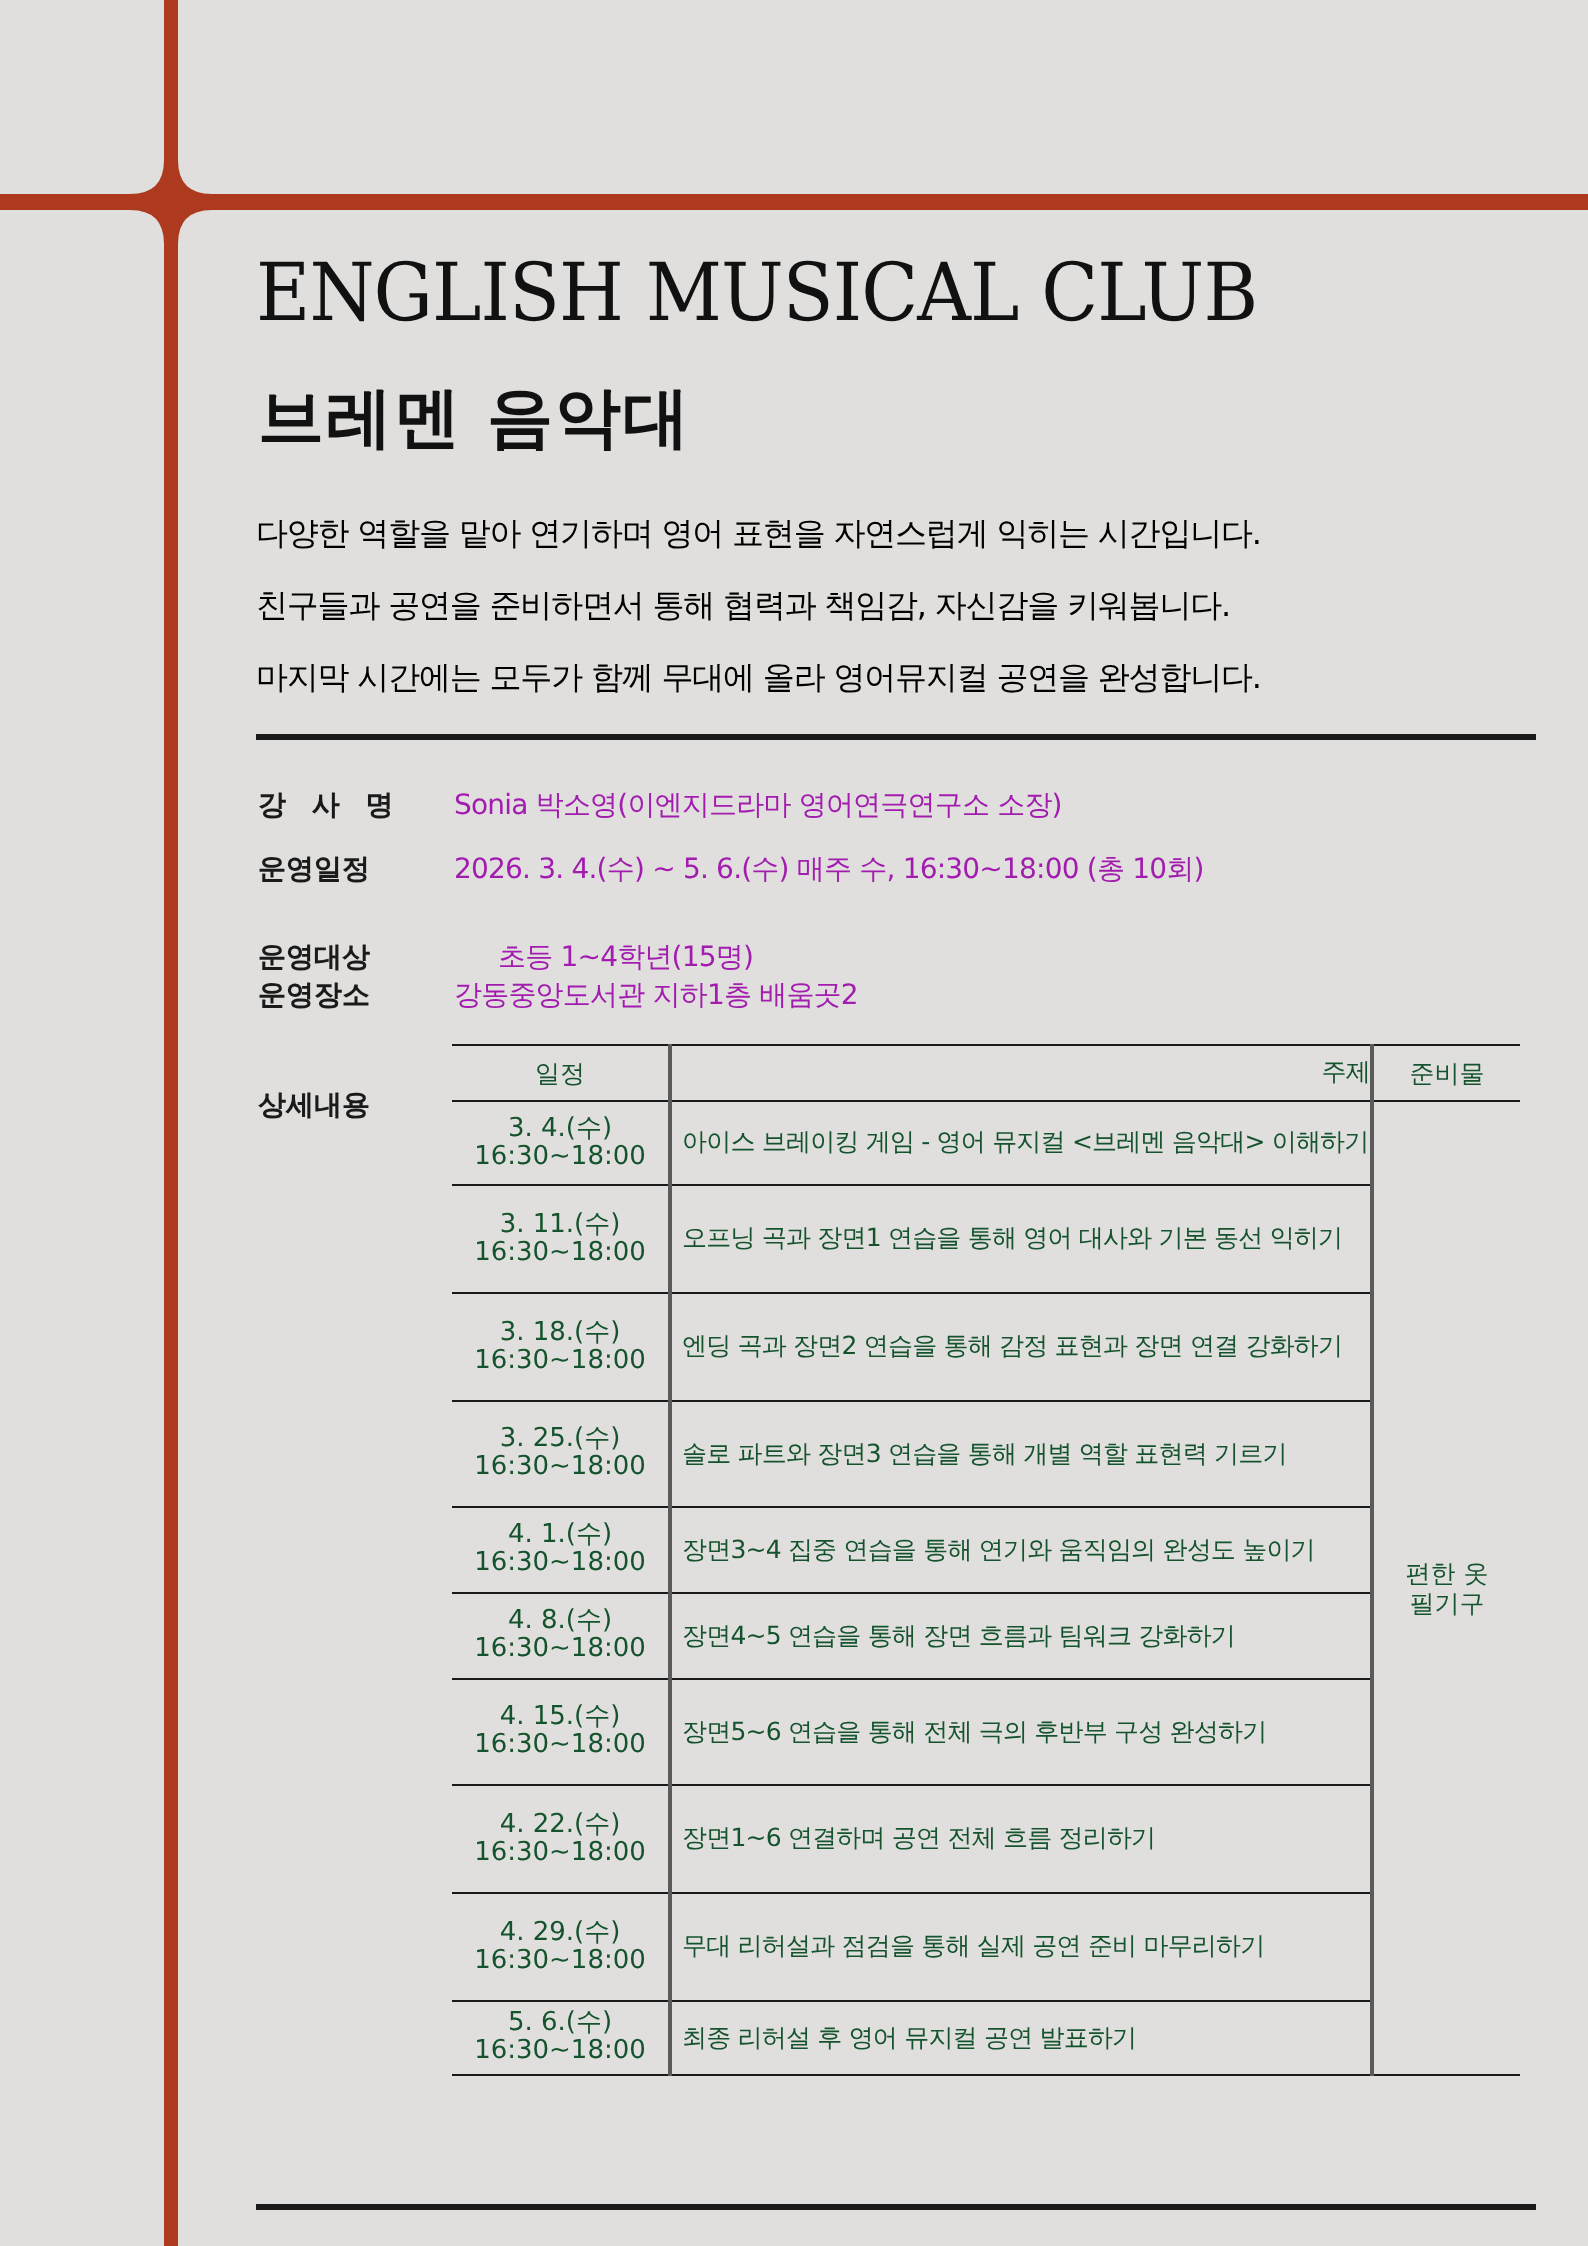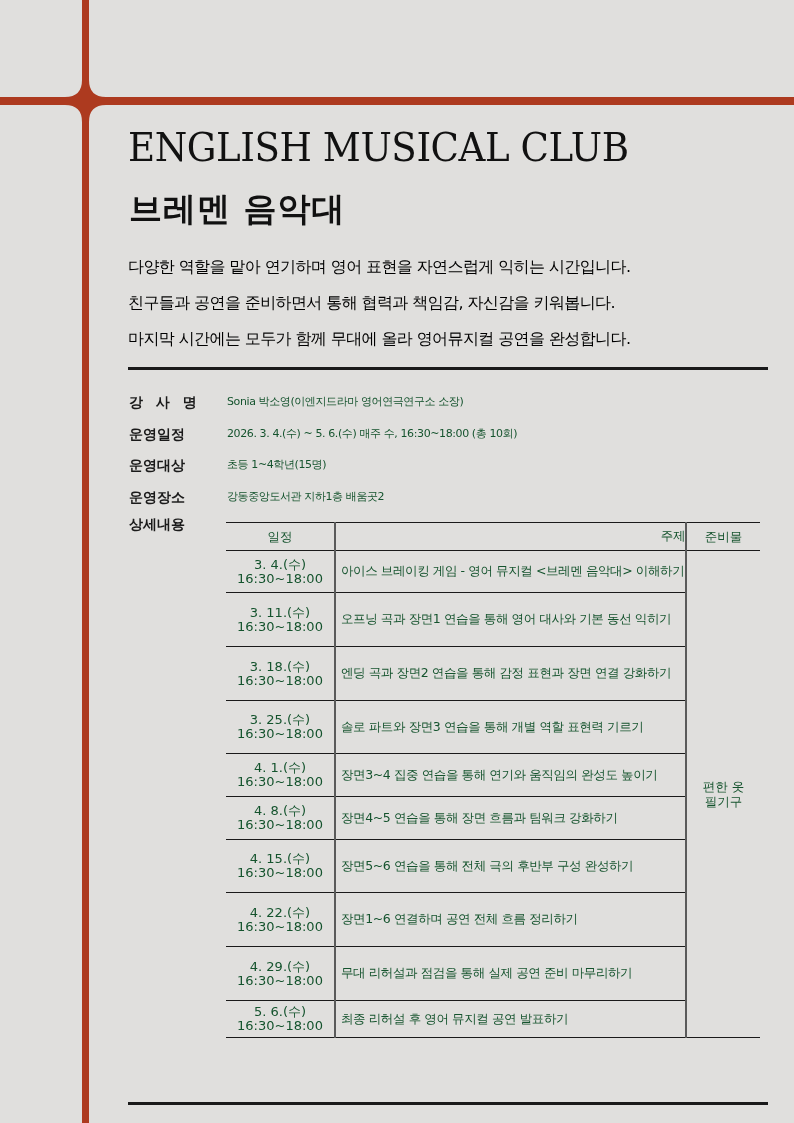--- a/index.html
+++ b/index.html
@@ -23,21 +23,21 @@
   .intro { position: absolute; left: 128px; top: 249px; width: 650px; }
   .intro p { font-size: 16px; line-height: 36px; color: #000000; white-space: nowrap; letter-spacing: -0.6px; }
 
   .divider { position: absolute; left: 128px; height: 3px; width: 640px; background: #1a1a1a; }
   .divider.top { top: 367px; }
   .divider.bottom { top: 1102px; }
 
   .info-row { position: absolute; left: 129px; height: 20px; display: flex; align-items: flex-start; }
   .info-label { width: 98px; font-size: 14px; font-weight: bold; color: #1a1a1a; white-space: nowrap; }
   .info-label.spaced { letter-spacing: 4px; }
-  .info-value { font-size: 11px; color: #14532d; white-space: nowrap; letter-spacing: -0.4px; }
+  .info-value { font-size: 14px; color: #a21caf; white-space: nowrap; letter-spacing: -0.4px; }
 
   table.sched {
     position: absolute; left: 226px; top: 522px; width: 534px;
     border-collapse: collapse; font-size: 12.5px; color: #14532d;
   }
   table.sched th, table.sched td { border-left: 2px solid #5a5a5a; padding: 0; }
   table.sched th:first-child, table.sched td:first-child { border-left: none; }
   table.sched thead tr { border-top: 1.5px solid #1a1a1a; border-bottom: 1.5px solid #1a1a1a; }
   table.sched th { height: 28px; font-weight: normal; text-align: center; font-size: 12.5px; }
   table.sched tbody tr.r { border-bottom: 1.5px solid #1a1a1a; }
@@ -68,29 +68,29 @@
 <div class="divider top"></div>
 
 <div class="info-row" style="top:394px;">
   <span class="info-label spaced">강 사 명</span>
   <span class="info-value">Sonia 박소영(이엔지드라마 영어연극연구소 소장)</span>
 </div>
 <div class="info-row" style="top:426px;">
   <span class="info-label">운영일정</span>
   <span class="info-value">2026. 3. 4.(수) ~ 5. 6.(수) 매주 수, 16:30~18:00 (총 10회)</span>
 </div>
-<div class="info-row" style="top:457px;">
+<div class="info-row" style="top:470px;gap:22px;">
   <span class="info-label">운영대상</span>
   <span class="info-value">초등 1~4학년(15명)</span>
 </div>
 <div class="info-row" style="top:489px;">
   <span class="info-label">운영장소</span>
   <span class="info-value">강동중앙도서관 지하1층 배움곳2</span>
 </div>
-<div class="info-row" style="top:516px;">
+<div class="info-row" style="top:544px;">
   <span class="info-label">상세내용</span>
 </div>
 
 <table class="sched">
   <thead>
     <tr>
       <th class="c-date">일정</th>
       <th class="c-topic" style="text-align:right;padding-left:0 !important;">주제</th>
       <th class="c-prep">준비물</th>
     </tr>

